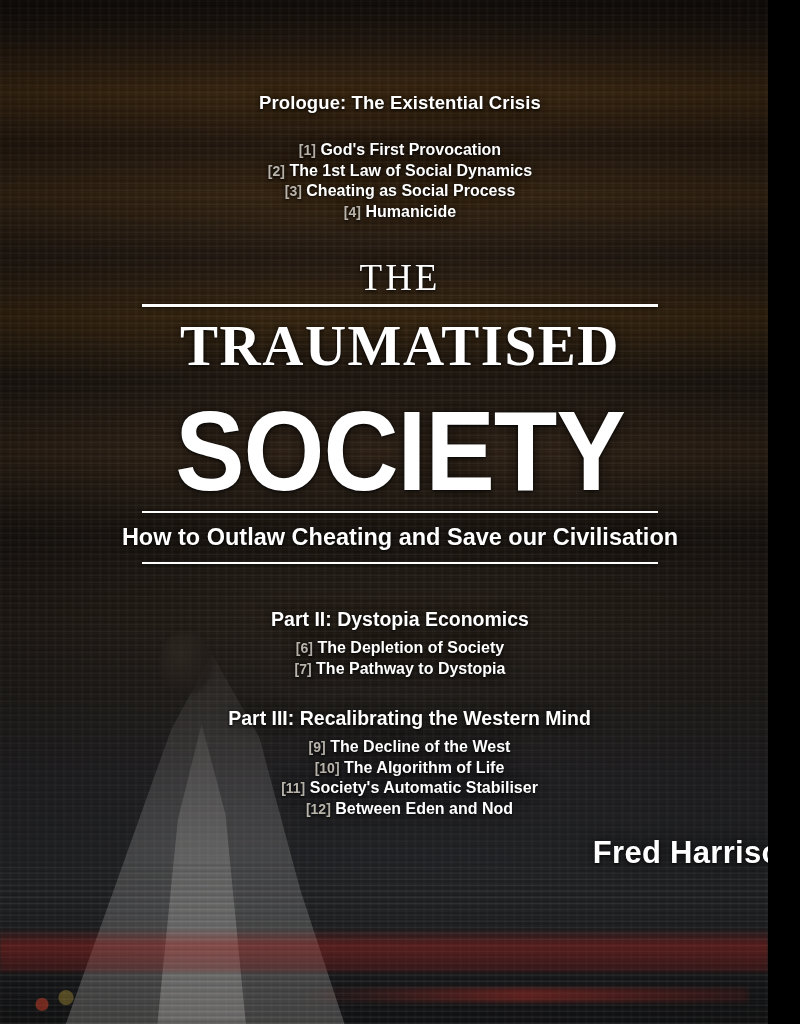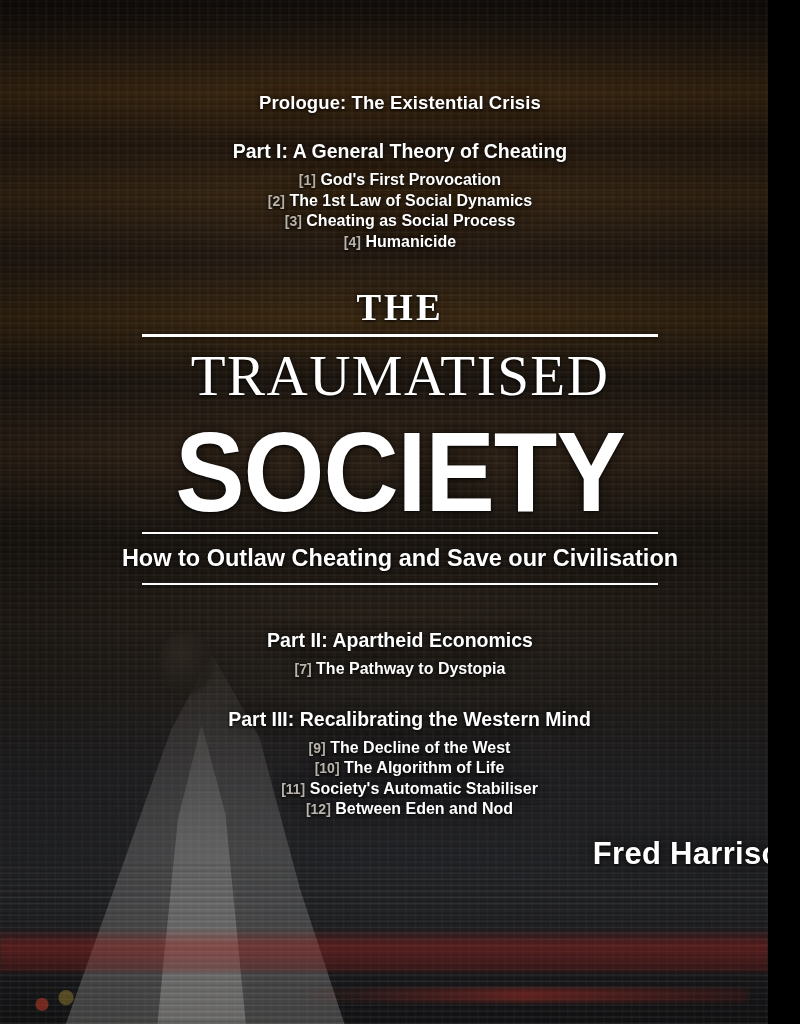--- a/index.html
+++ b/index.html
@@ -170,33 +170,33 @@
   .rule {
     width: 516px;
     height: 3px;
     margin: 0 auto;
     background: #ffffff;
     box-shadow: 0 1px 4px rgba(0,0,0,0.7);
   }
   .rule.thin { height: 2px; }
   .the {
     font-family: "Liberation Serif", serif;
-    font-weight: bold;
+    font-weight: normal;
     font-size: 37px;
     letter-spacing: 3px;
     line-height: 44px;
     margin-bottom: 4px;
   }
   .traumatised {
     font-family: "Liberation Serif", serif;
-    font-weight: normal;
+    font-weight: bold;
     font-size: 57px;
     letter-spacing: 1.5px;
     line-height: 66px;
-    margin: 6px 0 11px;
+    margin: 6px 0 20px;
   }
   .society {
     font-family: "Liberation Sans", sans-serif;
     font-weight: bold;
     font-size: 104px;
     line-height: 104px;
     letter-spacing: -1px;
     margin: 2px 0 8px;
     transform: scaleY(1.08);
   }
@@ -235,21 +235,20 @@
   <div class="floorlines"></div>
   <div class="red-band"></div>
   <div class="red-band2"></div>
   <div class="corner-glyph"></div>
 
   <div class="content">
 
     <div class="prologue">Prologue: The Existential Crisis</div>
 
     <div class="part-block">
-      <div class="part-title">Part I: A General Theory of Cheating</div>
       <div class="chapter">
         <span class="num">[1]</span>
         <span>God's First Provocation</span>
       </div>
       <div class="chapter">
         <span class="num">[2]</span>
         <span>The 1st Law of Social Dynamics</span>
       </div>
       <div class="chapter">
         <span class="num">[3]</span>
@@ -265,21 +264,25 @@
       <div class="the">THE</div>
       <div class="rule"></div>
       <div class="traumatised">TRAUMATISED</div>
       <div class="society">SOCIETY</div>
       <div class="rule thin"></div>
       <div class="subtitle">How to Outlaw Cheating and Save our Civilisation</div>
       <div class="rule thin"></div>
     </div>
 
     <div class="part-block" style="margin-top:44px;">
-      <div class="part-title">Part II: Apartheid Economics</div>
+      <div class="part-title">Part II: Dystopia Economics</div>
+      <div class="chapter">
+        <span class="num">[6]</span>
+        <span>The Depletion of Society</span>
+      </div>
       <div class="chapter">
         <span class="num">[7]</span>
         <span>The Pathway to Dystopia</span>
       </div>
     </div>
 
     <div class="part-block" style="margin-top:28px;padding-left:19px;">
       <div class="part-title">Part III: Recalibrating the Western Mind</div>
       <div class="chapter">
         <span class="num">[9]</span>

